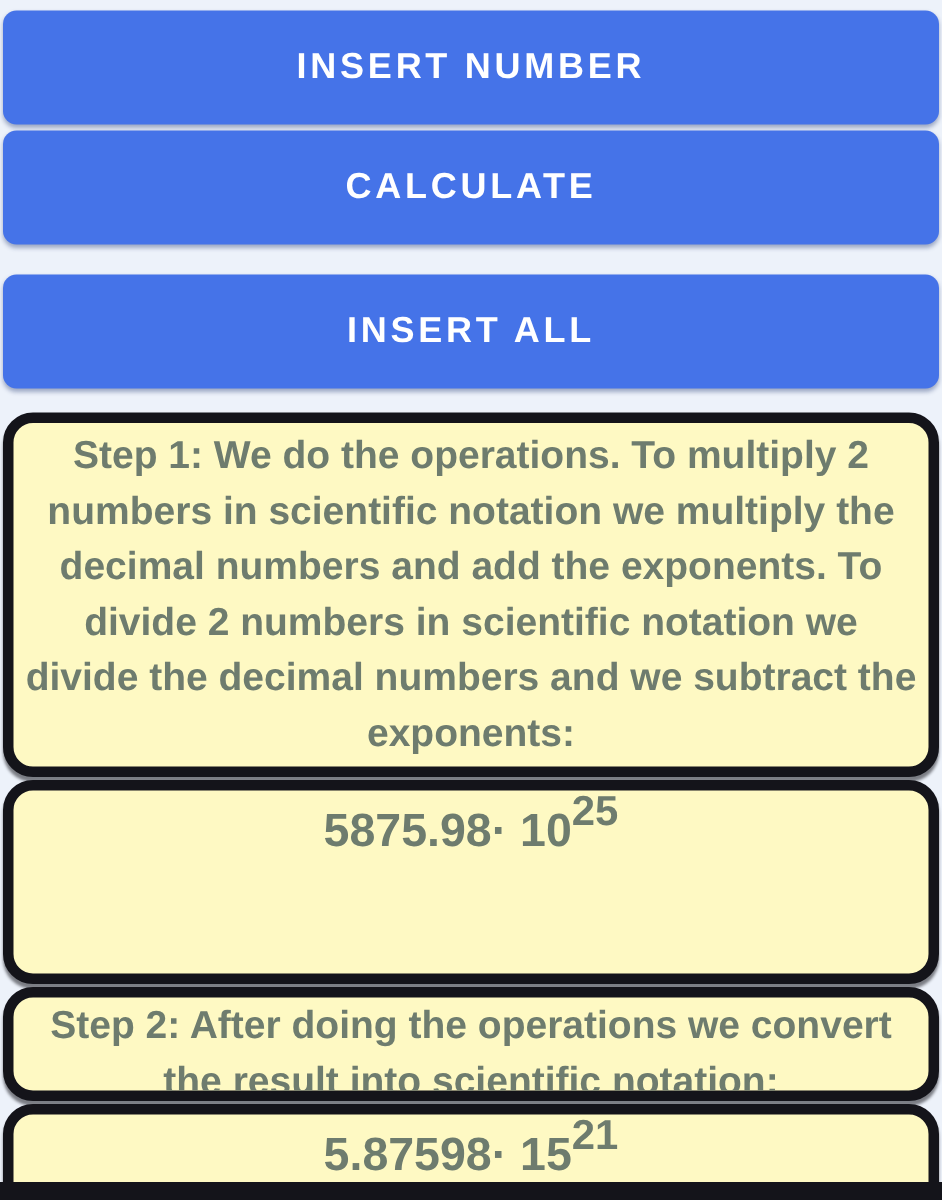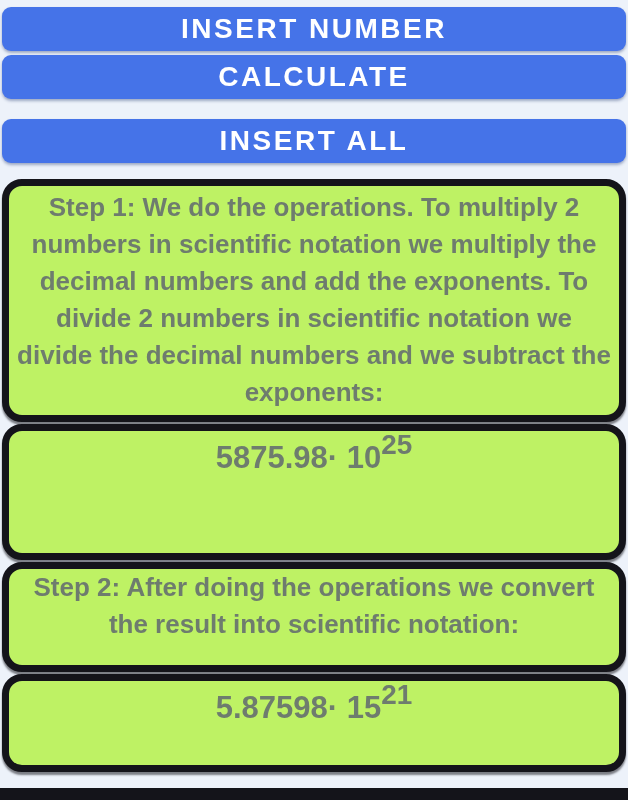--- a/index.html
+++ b/index.html
@@ -8,52 +8,52 @@
     position: relative;
     background: #edf2fa;
     font-family: "Liberation Sans", sans-serif;
     overflow: hidden;
   }
   .btn {
     display: flex;
     align-items: center;
     justify-content: center;
     width: 624px;
-    height: 44px;
+    height: 76px;
     margin-left: 2px;
     background: #4573e8;
     border: none;
     border-radius: 9px;
     color: #ffffff;
     font-family: "Liberation Sans", sans-serif;
     font-weight: bold;
-    font-size: 28px;
+    font-size: 24px;
     letter-spacing: 2.5px;
     box-shadow: 0 2px 3px rgba(60, 80, 130, 0.45);
     cursor: pointer;
   }
   .btn-1 { margin-top: 7px; }
   .btn-2 { margin-top: 4px; }
   .btn-3 { margin-top: 20px; }
   .panel {
     width: 624px;
     margin-left: 2px;
-    background: #bef264;
+    background: #fef9c3;
     border: 7px solid #14141a;
     border-radius: 20px;
     color: #6e7c6e;
     font-weight: bold;
     text-align: center;
     box-shadow: 0 3px 2px rgba(10, 10, 15, 0.5);
     overflow: hidden;
   }
   .step-text { font-size: 26px; line-height: 37px; padding: 0 8px; }
   .panel-step1 { margin-top: 16px; height: 243px; padding-top: 3px; }
   .panel-result1 { margin-top: 2px; height: 136px; }
-  .panel-step2 { margin-top: 2px; height: 110px; }
+  .panel-step2 { margin-top: 2px; height: 76px; }
   .panel-result2 { margin-top: 2px; height: 98px; }
   .result-text { font-size: 31px; line-height: 38px; padding-top: 8px; }
   .exp {
     font-size: 0.9em;
     position: relative;
     top: -0.5em;
     line-height: 0;
   }
   .bottom-bar {
     position: absolute;

